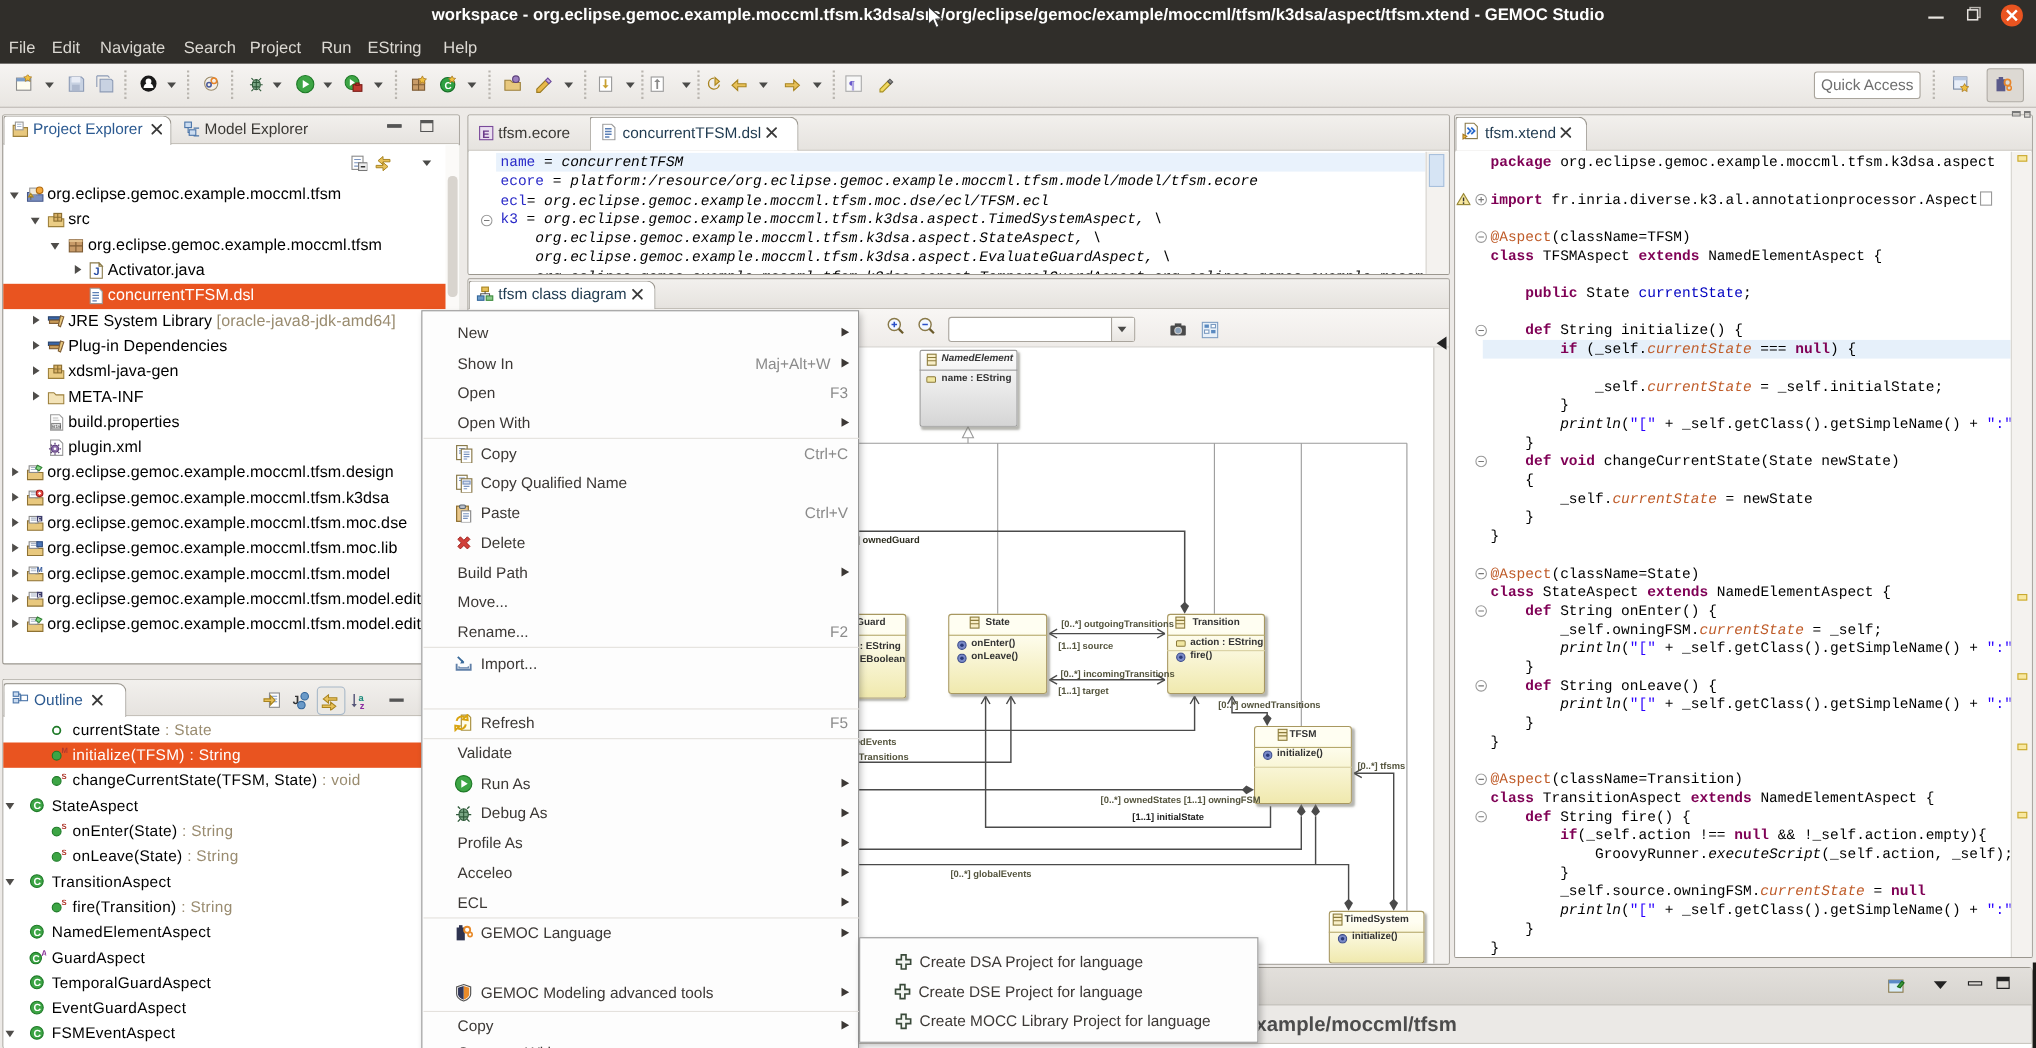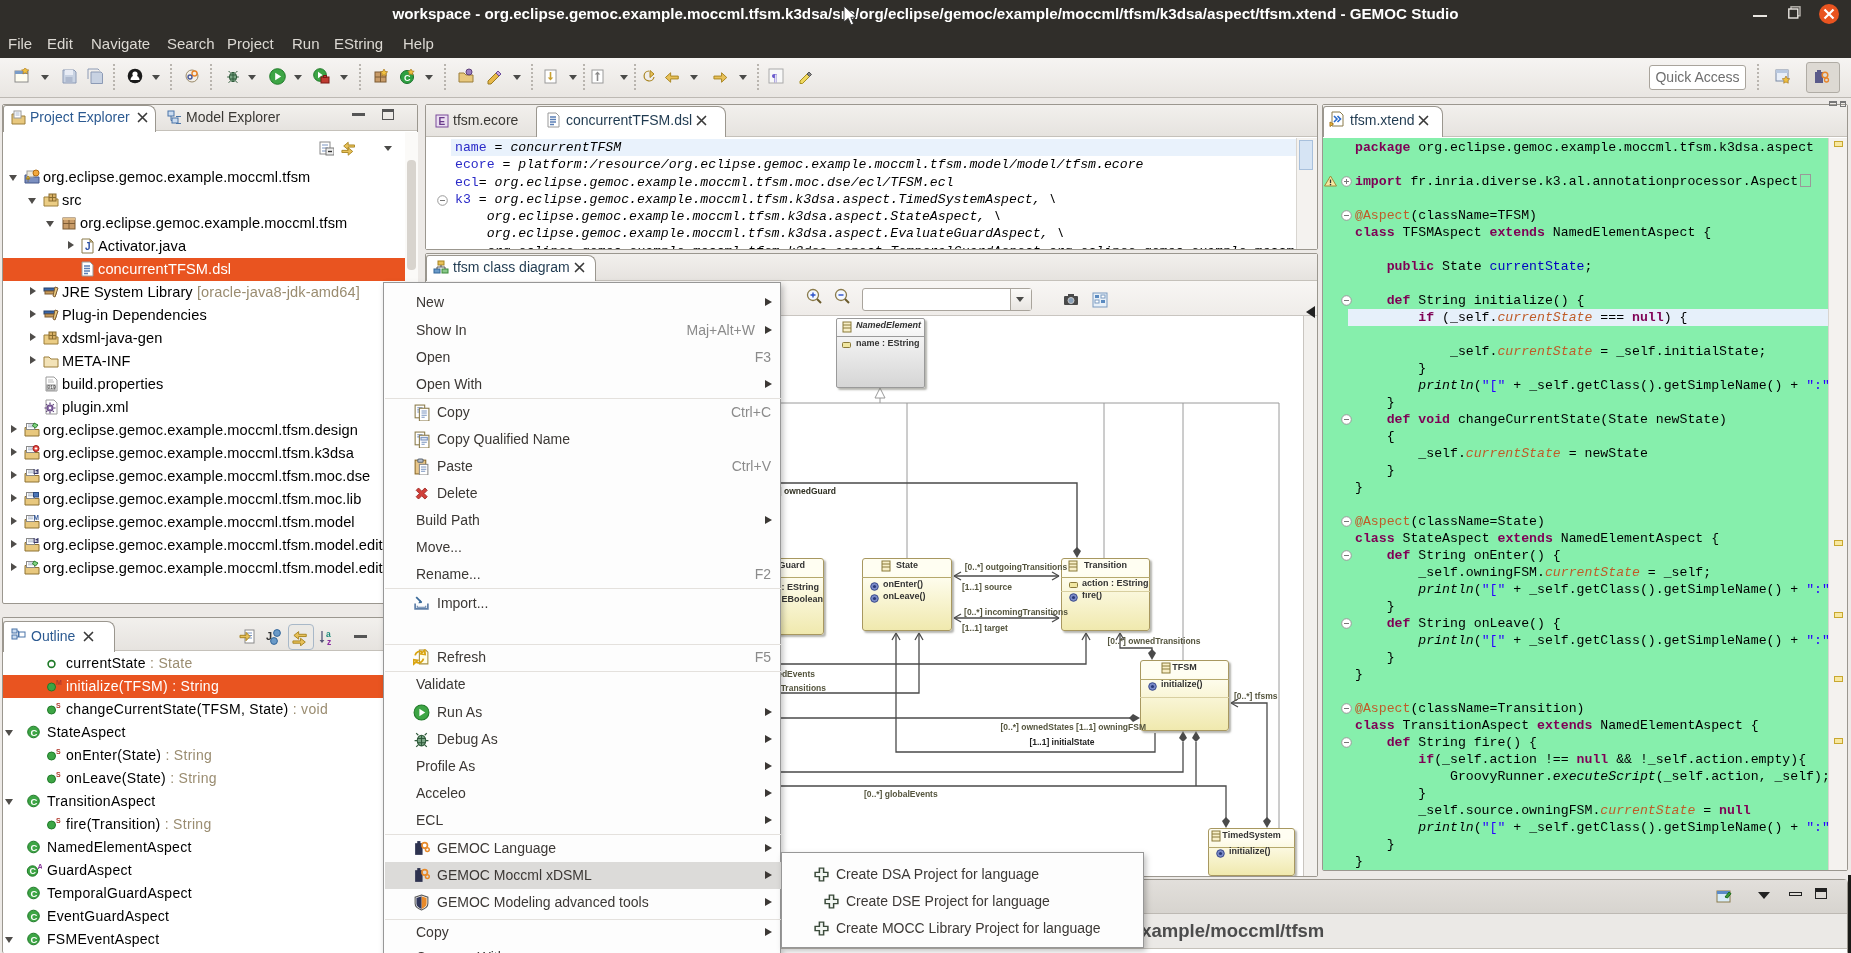--- a/index.html
+++ b/index.html
@@ -658,21 +658,21 @@
 <svg class="ab" style="left:1329px;top:111px" width="16" height="16" viewBox="0 0 16 16">
     <path d="M3 1 h8 l3 3 v11 h-11 z" fill="#fff" stroke="#8A7A4A"></path>
     <path d="M5 11 l3-3 -3-3 M8.5 11 l3-3 -3-3" stroke="#2A6ACB" stroke-width="1.6" fill="none"></path>
     <path d="M2 10 l3.5 2 -3.5 2.5 z" fill="#F0C040" stroke="#A87820" transform="translate(-1,1)"></path>
   </svg>
 <div class="ab" style="left:1350px;top:112px;font-size:14px;color:#1F3A50">tfsm.xtend&nbsp;<svg width="11" height="11" viewBox="0 0 11 11" style="vertical-align:-1px">
       <path d="M1.5 1.5 L9.5 9.5 M9.5 1.5 L1.5 9.5" stroke="#3a3a3a" stroke-width="1.7" stroke-linecap="round"></path>
     </svg></div>
 <div class="ab" style="left:1829px;top:101px;width:8px;height:5px;border:1px solid #777;border-top:2px solid #777"></div>
 <div class="ab" style="left:1840px;top:101px;width:6px;height:6px;border:1px solid #777;border-top:2px solid #777"></div>
-<div class="ab" style="left:1323px;top:138px;width:505px;height:732px;overflow:hidden;background:#86efac">
+<div class="ab" style="left:1323px;top:138px;width:505px;height:732px;overflow:hidden;background:#ffffff">
     <div class="ab" style="left:25px;top:171px;width:480px;height:17px;background:#E6F0FA"></div>
     <div class="ab mono cline" style="left:32px;top:0.5px"><kw>package</kw> org.eclipse.gemoc.example.moccml.tfsm.k3dsa.aspect</div>
     <div class="ab mono cline" style="left:32px;top:34.5px"><kw>import</kw> fr.inria.diverse.k3.al.annotationprocessor.Aspect<span style="display:inline-block;width:11px;height:13px;border:1px solid #999;vertical-align:-2px;margin-left:2px"></span></div>
     <div class="ab mono cline" style="left:32px;top:68.5px"><an>@Aspect</an>(className=TFSM)</div>
     <div class="ab mono cline" style="left:32px;top:85.5px"><kw>class</kw> TFSMAspect <kw>extends</kw> NamedElementAspect {</div>
     <div class="ab mono cline" style="left:32px;top:119.5px">    <kw>public</kw> State <fl>currentState</fl>;</div>
     <div class="ab mono cline" style="left:32px;top:153.5px">    <kw>def</kw> String initialize() {</div>
     <div class="ab mono cline" style="left:32px;top:170.5px">        <kw>if</kw> (_self.<pr>currentState</pr> === <kw>null</kw>) {</div>
     <div class="ab mono cline" style="left:32px;top:204.5px">            _self.<pr>currentState</pr> = _self.initialState;</div>
     <div class="ab mono cline" style="left:32px;top:221.5px">        }</div>
@@ -888,30 +888,20 @@
     <div class="mi ab" style="top:551.5px">
       <svg class="ico" width="17" height="17" viewBox="0 0 16 16">
         <rect x="2" y="3" width="7" height="11" fill="#2E3350"></rect>
         <rect x="4" y="1" width="3" height="3" fill="#2E3350"></rect>
         <circle cx="11" cy="5" r="2.6" fill="none" stroke="#E88A2A" stroke-width="1.6"></circle>
         <circle cx="13.5" cy="9" r="1.8" fill="none" stroke="#E88A2A" stroke-width="1.4"></circle>
       </svg>
       <span class="lbl" style="left:52px">GEMOC Language</span>
       <span class="ar"></span>
     </div>
-    <div class="mi ab mhl" style="top:578.5px">
-      <svg class="ico" width="17" height="17" viewBox="0 0 16 16">
-        <rect x="2" y="3" width="7" height="11" fill="#2E3350"></rect>
-        <rect x="4" y="1" width="3" height="3" fill="#2E3350"></rect>
-        <circle cx="11" cy="5" r="2.6" fill="none" stroke="#E88A2A" stroke-width="1.6"></circle>
-        <circle cx="13.5" cy="9" r="1.8" fill="none" stroke="#E88A2A" stroke-width="1.4"></circle>
-      </svg>
-      <span class="lbl" style="left:52px">GEMOC Moccml xDSML</span>
-      <span class="ar"></span>
-    </div>
     <div class="mi ab" style="top:605.5px">
       <svg class="ico" width="17" height="17" viewBox="0 0 16 16">
         <path d="M8 1 l6 2 v6 c0 3 -3 5 -6 6 c-3 -1 -6 -3 -6 -6 v-6 z" fill="#fff" stroke="#555"></path>
         <path d="M8 2.2 l4.8 1.6 v5.4 c0 2.2 -2.3 3.8 -4.8 4.8 z" fill="#E88A2A"></path>
         <path d="M8 2.2 l-4.8 1.6 v5.4 c0 2.2 2.3 3.8 4.8 4.8 z" fill="#31375A"></path>
       </svg>
       <span class="lbl" style="left:52px">GEMOC Modeling advanced tools</span>
       <span class="ar"></span>
     </div>
     <div class="msep ab" style="top:636px"></div>
@@ -924,21 +914,21 @@
       <span class="ar"></span>
     </div>
   </div>
 <div class="ab menu" style="left:781px;top:852px;width:363px;height:96px;z-index:60">
     <div class="ab" style="left:1px;top:7.5px;width:360px;height:27px;line-height:27px">
       <svg style="position:absolute;left:30px;top:5px" width="17" height="17" viewBox="0 0 16 16">
         <path d="M6 2 h4 v4 h4 v4 h-4 v4 h-4 v-4 h-4 v-4 h4 z" fill="#F2F6F2" stroke="#3A4A3A" stroke-width="1.4"></path>
       </svg>
       <span style="position:absolute;left:53px">Create DSA Project for language</span>
     </div>
-    <div class="ab" style="left:11px;top:34.5px;width:392px;height:27px;line-height:27px">
+    <div class="ab" style="left:0;top:34.5px;width:392px;height:27px;line-height:27px">
       <svg style="position:absolute;left:30px;top:5px" width="17" height="17" viewBox="0 0 16 16">
         <path d="M6 2 h4 v4 h4 v4 h-4 v4 h-4 v-4 h-4 v-4 h4 z" fill="#F2F6F2" stroke="#3A4A3A" stroke-width="1.4"></path>
       </svg>
       <span style="position:absolute;left:53px">Create DSE Project for language</span>
     </div>
     <div class="ab" style="left:1px;top:61.5px;width:360px;height:27px;line-height:27px">
       <svg style="position:absolute;left:30px;top:5px" width="17" height="17" viewBox="0 0 16 16">
         <path d="M6 2 h4 v4 h4 v4 h-4 v4 h-4 v-4 h-4 v-4 h4 z" fill="#F2F6F2" stroke="#3A4A3A" stroke-width="1.4"></path>
       </svg>
       <span style="position:absolute;left:53px">Create MOCC Library Project for language</span>

